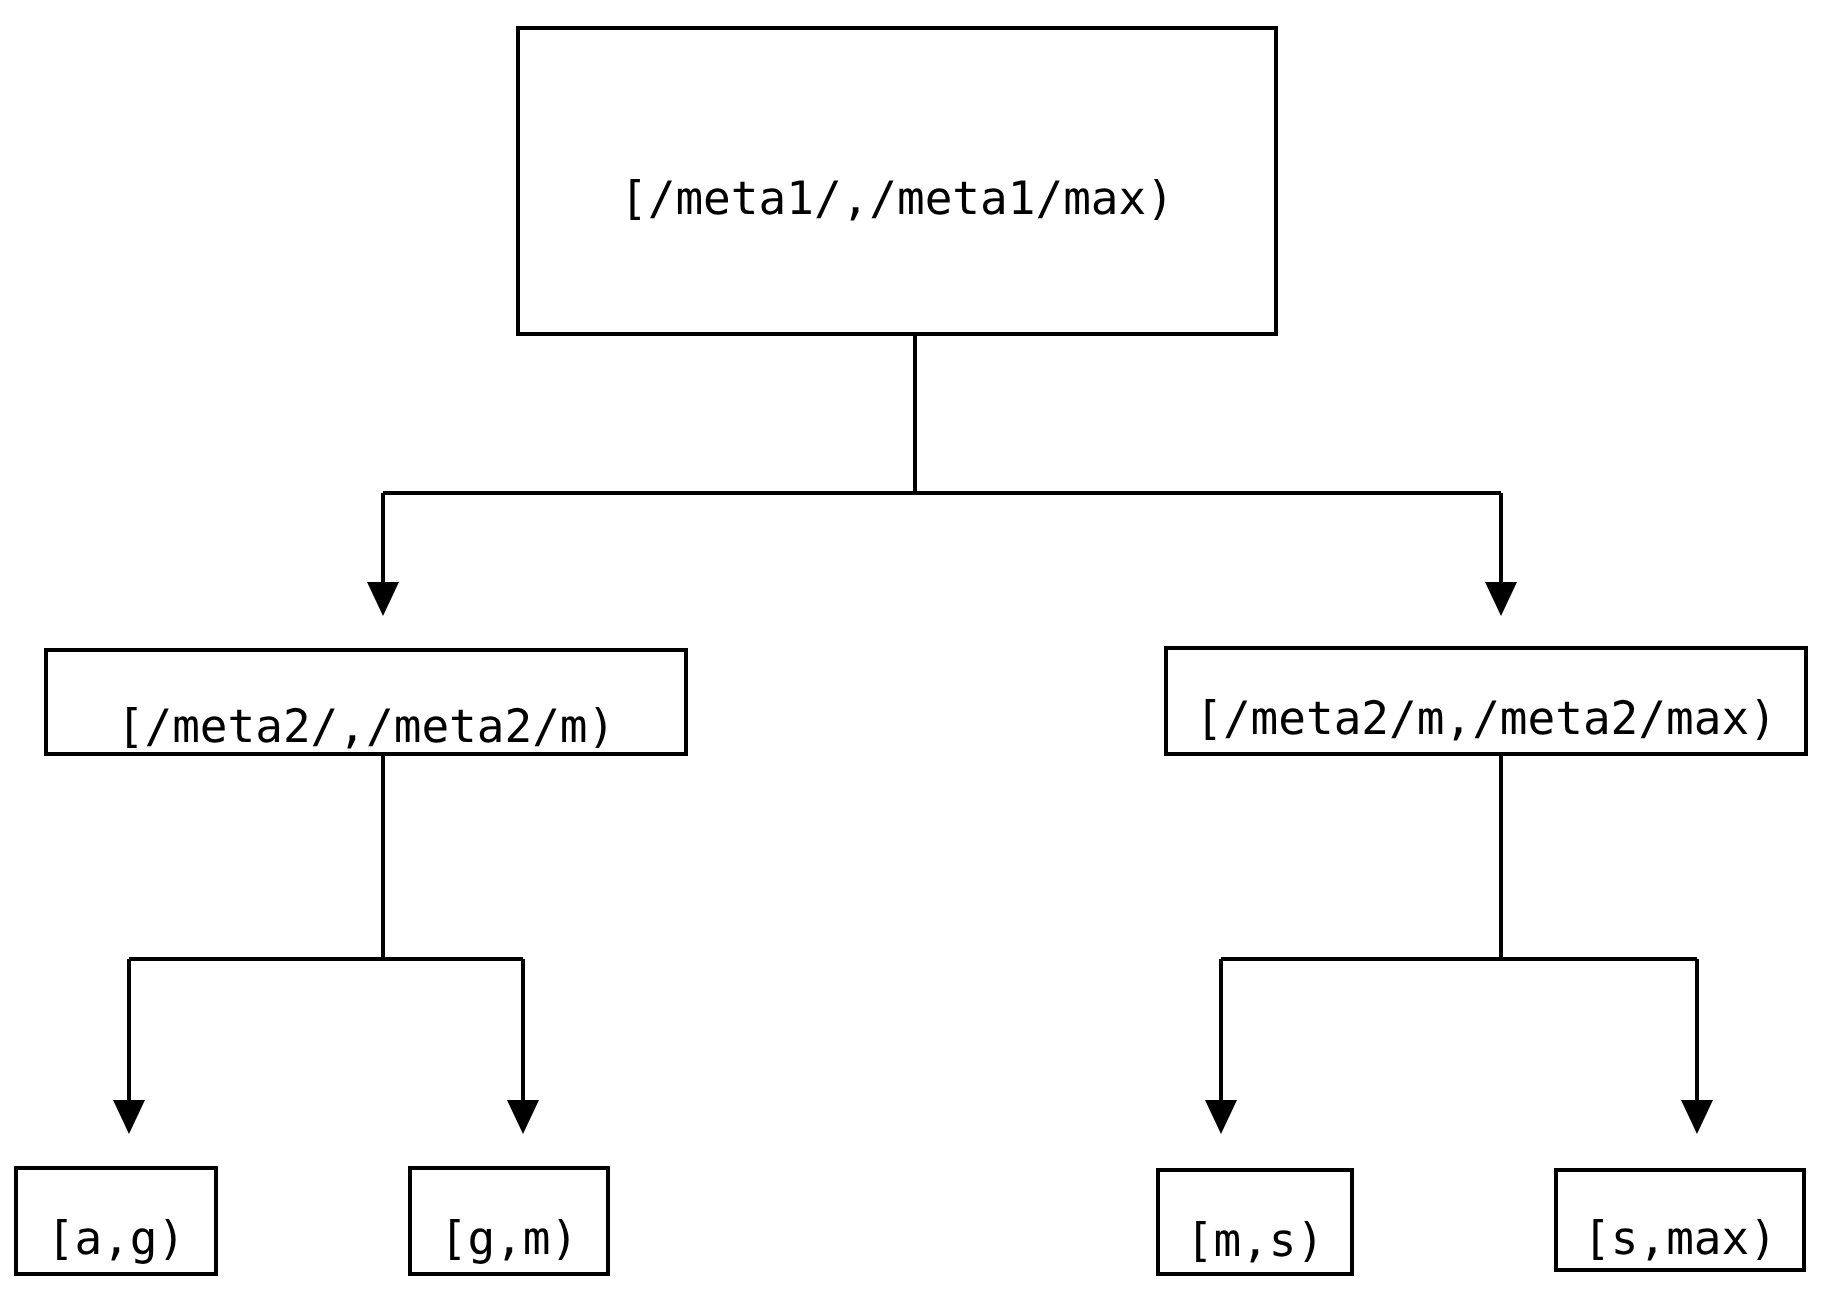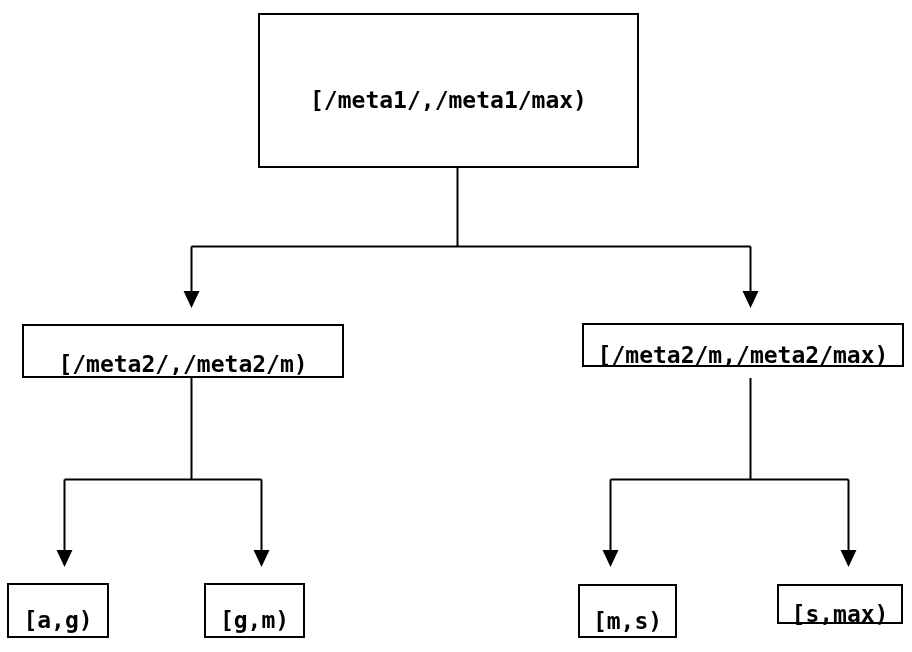--- a/index.html
+++ b/index.html
@@ -27,43 +27,43 @@
     box-sizing: border-box;
     border: 2px solid #000000;
     background: #ffffff;
     display: flex;
     align-items: center;
     justify-content: center;
   }
   .node-label {
     font-family: "DejaVu Sans Mono", "Liberation Mono", monospace;
     font-size: 23px;
-    font-weight: bold;
+    font-weight: normal;
     color: #000000;
     white-space: nowrap;
     line-height: 1;
     margin-top: 20px;
   }
   .edge-line {
     stroke: #000000;
     stroke-width: 2;
     fill: none;
   }
   .arrowhead {
     fill: #000000;
     stroke: none;
   }
   
   #node-root  { left: 258px; top: 13px;  width: 381px; height: 155px; }
   #node-left  { left: 22px;  top: 324px; width: 322px; height: 54px; align-items: flex-end;  }
-  #node-right { left: 582px; top: 323px; width: 322px; height: 44px;  }
+  #node-right { left: 582px; top: 323px; width: 322px; height: 55px;  }
   #node-leaf-ag   { left: 7px;   top: 583px; width: 102px; height: 55px; }
   #node-leaf-gm   { left: 204px; top: 583px; width: 101px; height: 55px; }
   #node-leaf-ms   { left: 578px; top: 584px; width: 99px;  height: 54px; }
-  #node-leaf-smax { left: 777px; top: 584px; width: 126px; height: 40px; }
+  #node-leaf-smax { left: 777px; top: 584px; width: 126px; height: 52px; }
 </style>
 </head>
 <body>
 
 <div class="canvas">
 
   <svg class="edges-layer" viewBox="0 0 912 652">
 
     <g>
       <path class="edge-line" d="M457.5 168 L457.5 246.5 M191.5 246.5 L750.5 246.5 M191.5 246.5 L191.5 292 M750.5 246.5 L750.5 292"></path>

